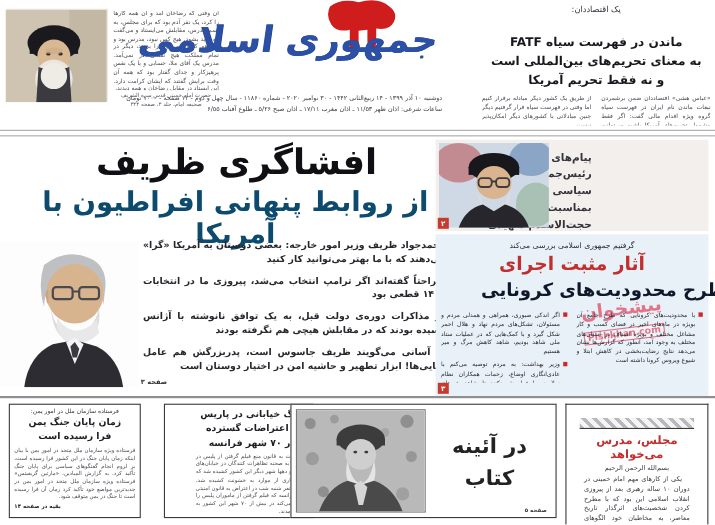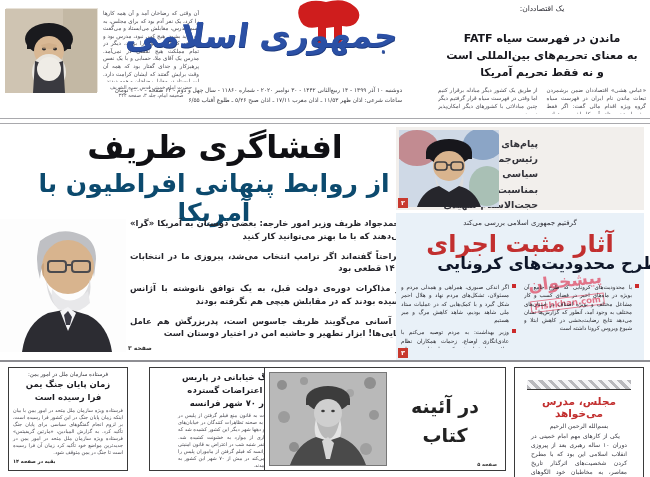--- a/index.html
+++ b/index.html
@@ -66,21 +66,21 @@
   .page-marker { position:absolute; right:2px; bottom:2px; width:10px; height:10px;
     background:#c8392e; color:#fff; font-size:6.5px; font-weight:bold;
     display:flex; align-items:center; justify-content:center; }
   
   .marker-left { right:auto; left:2px; }
 
   .corona { left:396px; top:213px; width:248px; height:147px; background:#e9f1f8; }
   .corona-kicker { position:absolute; top:6px; left:0; width:100%; text-align:center;
     font-size:7px; color:#2e2e36; }
   .corona-h1 { position:absolute; top:17px; left:0; width:100%; text-align:center;
-    font-size:24px; font-weight:bold; color:#c22f2f; }
+    font-size:17px; font-weight:bold; color:#c22f2f; }
   .corona-h2 { position:absolute; top:41px; left:0; width:100%; text-align:center;
     font-size:16.5px; font-weight:bold; color:#0f172a;margin-left:28px; }
   .corona-cols { position:absolute; top:70px; right:5px; left:5px; bottom:12px; }
   .corona-col { position:absolute; top:0; width:115px; font-size:5.5px; color:#4a4a52;
     line-height:1.45; text-align:justify; overflow:hidden; height:100%; }
   .corona-col .lead-bullet { font-size:5.5px; font-weight:normal; margin-bottom:4px; padding-right:7px; }
   .corona-col .bullet-sq { width:4px; height:4px; top:1px; background:#cc2a2a; }
   .col-r { right:0; } .col-l { left:0; }
   .watermark { position:absolute; top:58px; right:18px; width:120px; text-align:center;
     transform:rotate(-7deg); opacity:0.8; pointer-events:none; }

